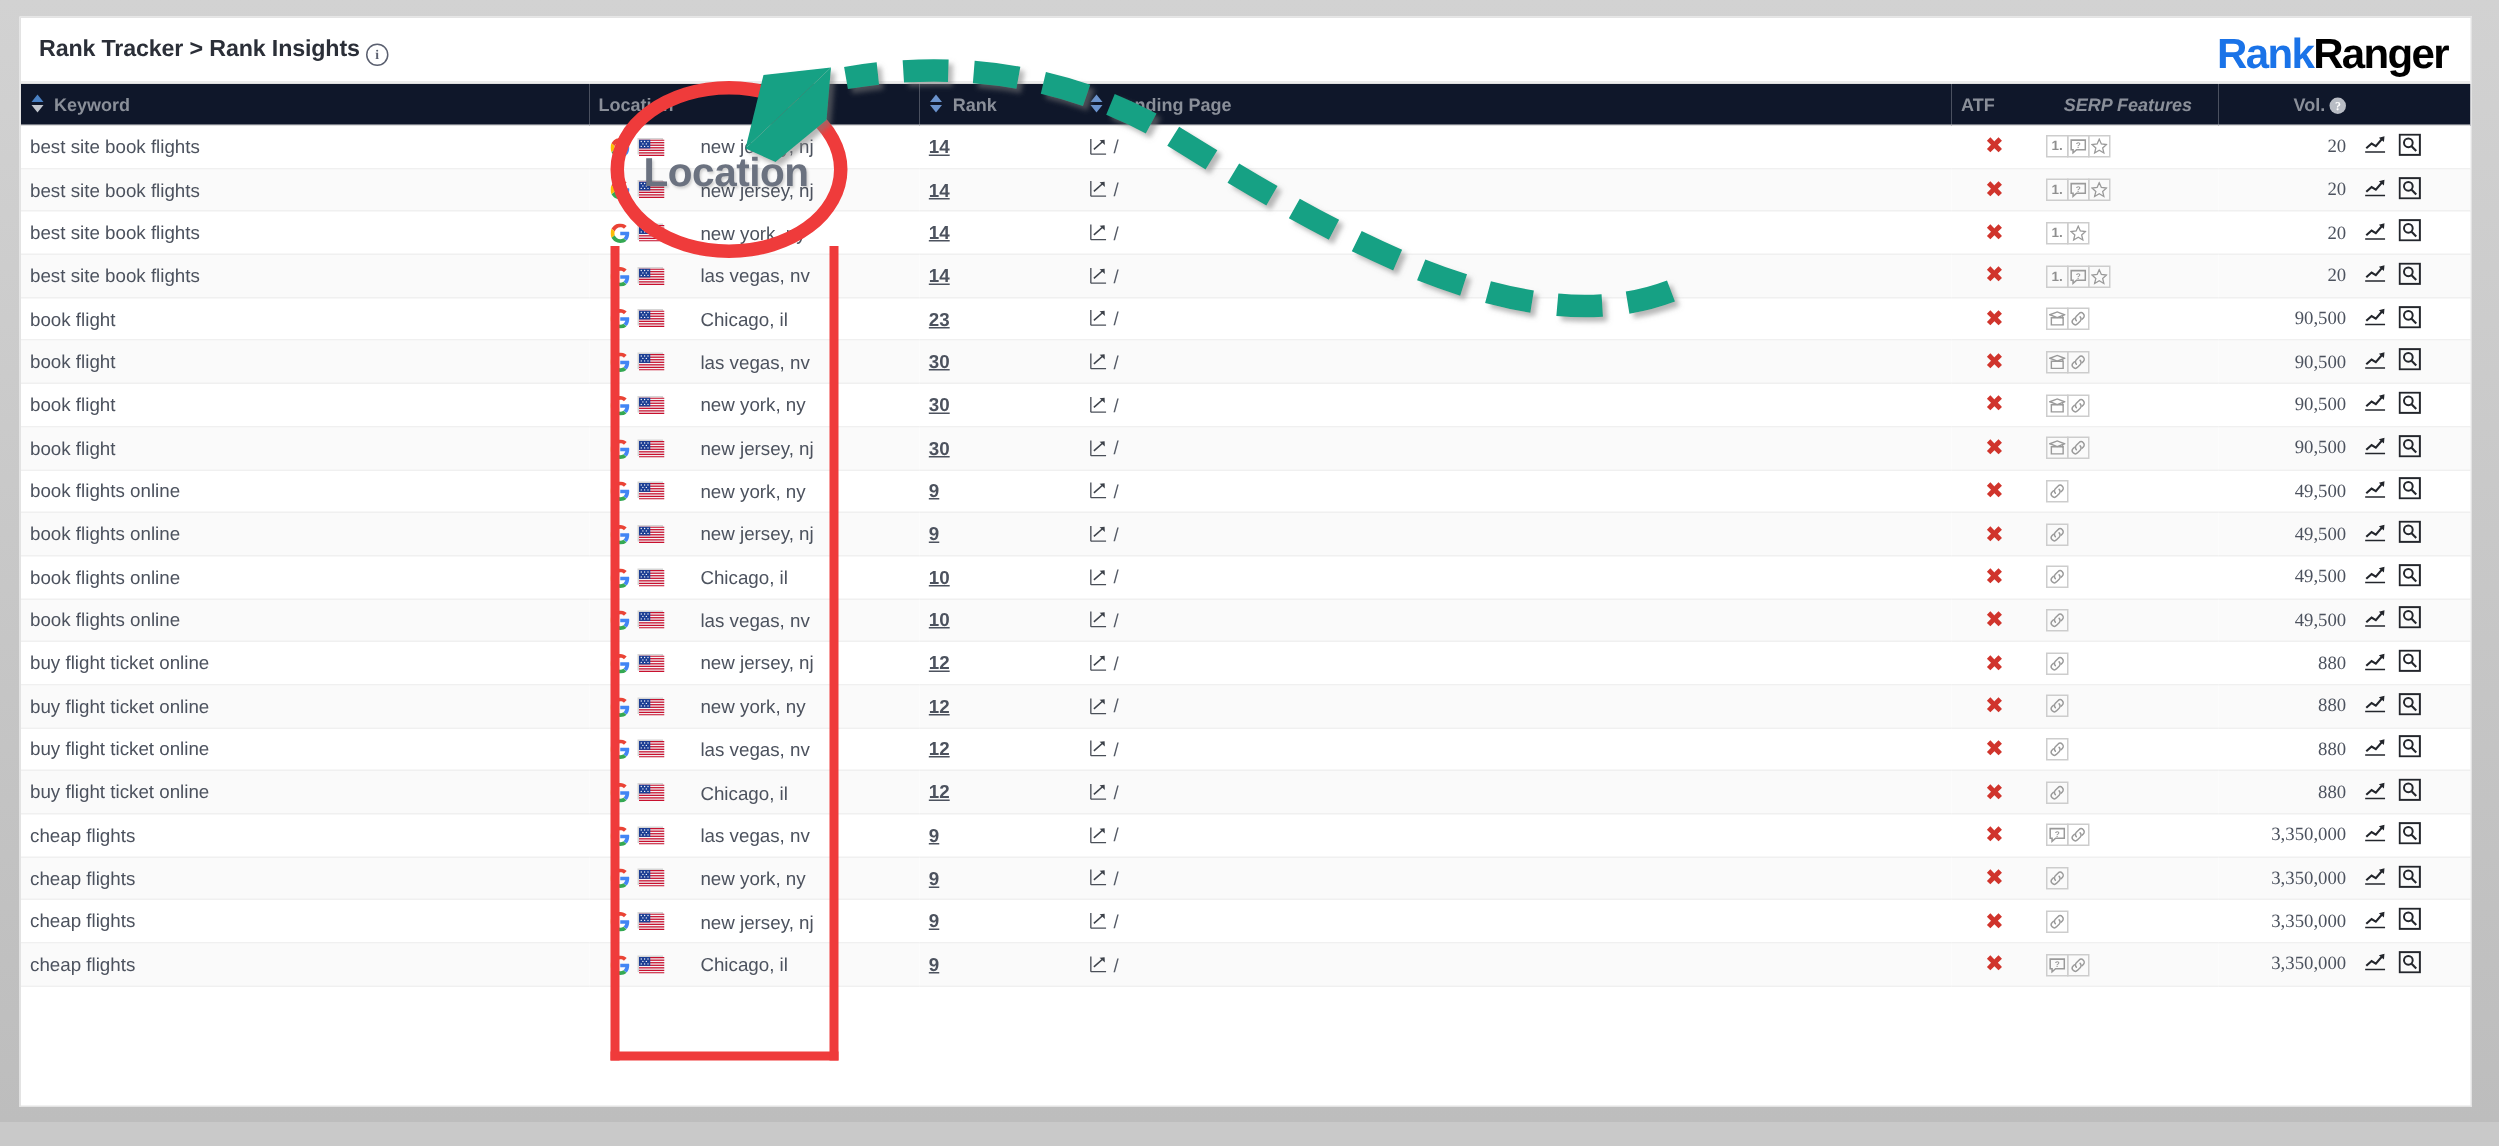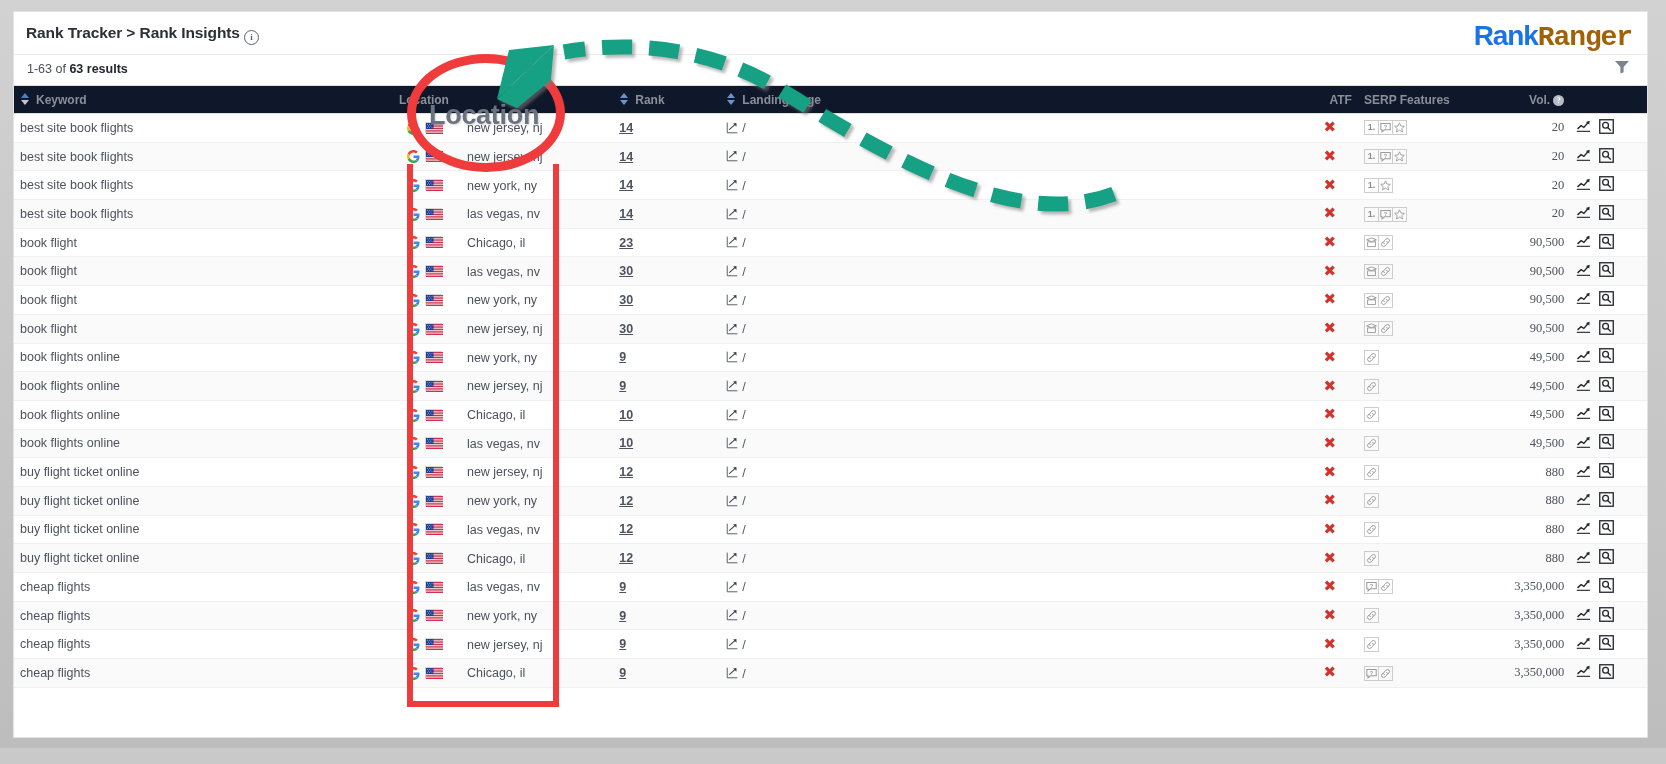--- a/index.html
+++ b/index.html
@@ -73,21 +73,21 @@
   .logo {
     position: absolute;
     right: 15px;
     top: 8px;
     font-size: 28px;
     font-weight: bold;
     letter-spacing: -1.1px;
     white-space: nowrap;
   }
   .logo .rank { color: #1a73e8; }
-  .logo .ranger { color: #a16207; font-family: Liberation Mono, monospace; }
+  .logo .ranger { color: #000000; }
 
   
   .resultsbar {
     position: relative;
     height: 30px;
     box-sizing: border-box;
   }
   .results-count {
     position: absolute;
     left: 13px;
@@ -119,22 +119,22 @@
     color: #8a8f99;
     padding: 0 6px;
     box-sizing: border-box;
     vertical-align: middle;
     white-space: nowrap;
   }
   th.th-keyword   { text-align: left;  width: 375px; padding-left: 28px;}
   th.th-location  { text-align: left;  width: 218px; }
   th.th-rank      { text-align: left;  width: 106px; }
   th.th-landing   { text-align: left;  width: 575px; }
-  th.th-atf       { text-align: right; width: 56px; }
-  th.th-serp      { text-align: left;  width: 120px; }
+  th.th-atf       { text-align: left; width: 56px; }
+  th.th-serp      { text-align: center;  width: 120px; font-style: italic; }
   th.th-vol       { text-align: right; width: 90px;  padding-right: 6px;}
   th.th-actions   { text-align: left;  width: 76px; }
 
   .sorter {
     display: inline-block;
     width: 9px;
     vertical-align: middle;
     margin-right: 7px;
     position: relative;
     top: -1px;
@@ -293,30 +293,20 @@
 
     <div class="topbar">
       <div class="breadcrumb">
         <span>Rank Tracker &gt; Rank Insights</span><span class="info-icon">i</span>
       </div>
       <div class="logo">
         <span class="rank">Rank</span><span class="ranger">Ranger</span>
       </div>
     </div>
 
-    <div class="resultsbar">
-      <div class="results-count">
-        <span>1-63 of </span><b>63 results</b>
-      </div>
-      <span class="filter-icon">
-        <svg width="16" height="15" viewBox="0 0 16 15">
-              <path d="M1 2 h14 l-5.4 6 v5.2 l-3.2 1.4 v-6.6 z" fill="#7d838d"></path>
-            </svg>
-      </span>
-    </div>
 
     <table class="grid">
       <thead>
         <tr>
           <th class="th-keyword">
             <span class="sorter"><span class="up"></span><span class="dn"></span></span><span>Keyword</span>
           </th>
           <th class="th-location">
             <span>Location</span>
           </th>

